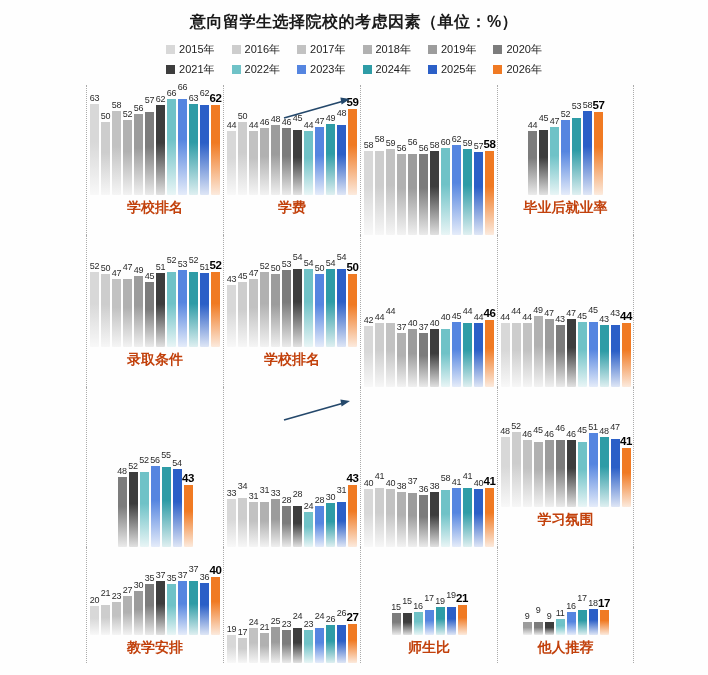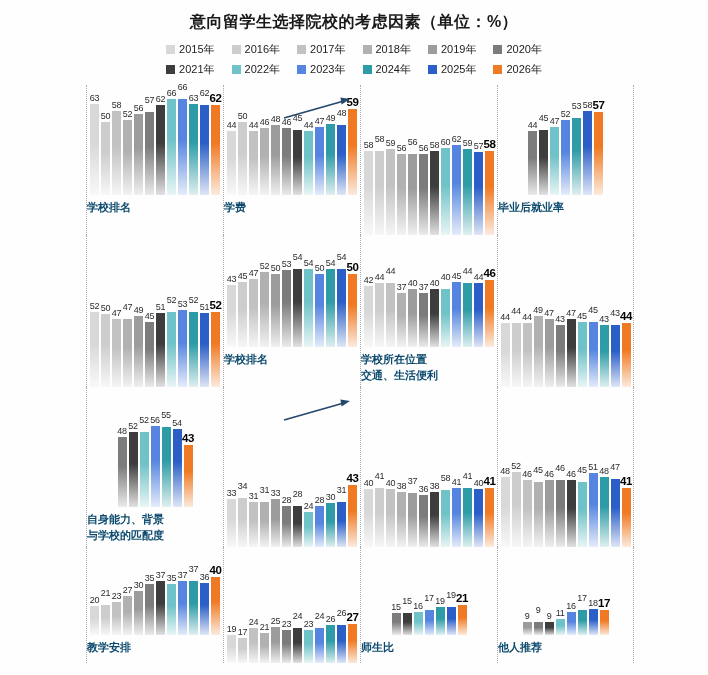--- a/index.html
+++ b/index.html
@@ -11,21 +11,21 @@
   .swatch{width:9px;height:9px;display:inline-block;}
   .grid{margin:8px 0 0 86px;display:grid;grid-template-columns:repeat(4,137px);grid-template-rows:150px 152px 160px 116px;}
   .panel{position:relative;border-left:1px dotted #ababab;display:flex;flex-direction:column;justify-content:flex-end;}
   .panel.last-col{border-right:1px dotted #ababab;}
   .bars{display:flex;align-items:flex-end;justify-content:center;gap:2px;padding:0 2px;}
   .barwrap{display:flex;flex-direction:column;align-items:center;width:9px;}
   .val{font-size:9px;color:#2b2b2b;white-space:nowrap;line-height:10px;margin-bottom:1px;letter-spacing:-0.3px;}
   .val.up{transform:translateY(-6px);}
   .val.last{font-size:11.5px;font-weight:700;color:#000;line-height:11px;letter-spacing:-0.5px;}
   .bar{width:9px;border-radius:0 0 1px 1px;}
-  .plabel{min-height:36px;padding-top:4px;text-align:left;font-size:11px;font-weight:600;color:#0c4a6e;line-height:16px;white-space:pre-line;}
+  .plabel{min-height:36px;padding-top:4px;text-align:center;font-size:14px;font-weight:600;color:#c2410c;line-height:16px;white-space:pre-line;}
   .panel.row4 .plabel{min-height:24px;}
   .arrow-svg{position:absolute;}
 </style>
 </head>
 <body>
 
 <div class="page">
   <div class="title">意向留学生选择院校的考虑因素（单位：%）</div>
   <div class="legend">
       <div class="legend-row">
@@ -321,20 +321,21 @@
           </div>
           <div class="barwrap">
             <div class="val">51</div>
             <div class="bar" style="height: 74px; background: linear-gradient(rgb(43, 95, 199) 0%, rgb(43, 95, 199) 42%, rgba(43, 95, 199, 0.15) 100%);"></div>
           </div>
           <div class="barwrap">
             <div class="val last">52</div>
             <div class="bar" style="height: 75px; background: linear-gradient(rgb(240, 122, 35) 0%, rgb(240, 122, 35) 42%, rgba(240, 122, 35, 0.15) 100%);"></div>
           </div>
         </div>
+        <div class="plabel">录取条件</div>
       </div>
       <div class="panel">
         <div class="bars">
           <div class="barwrap">
             <div class="val">43</div>
             <div class="bar" style="height: 62px; background: linear-gradient(rgb(216, 216, 216) 0%, rgb(216, 216, 216) 42%, rgba(216, 216, 216, 0.15) 100%);"></div>
           </div>
           <div class="barwrap">
             <div class="val">45</div>
             <div class="bar" style="height: 65px; background: linear-gradient(rgb(205, 205, 205) 0%, rgb(205, 205, 205) 42%, rgba(205, 205, 205, 0.15) 100%);"></div>
@@ -426,22 +427,20 @@
           </div>
           <div class="barwrap">
             <div class="val">44</div>
             <div class="bar" style="height: 64px; background: linear-gradient(rgb(43, 95, 199) 0%, rgb(43, 95, 199) 42%, rgba(43, 95, 199, 0.15) 100%);"></div>
           </div>
           <div class="barwrap">
             <div class="val last">46</div>
             <div class="bar" style="height: 67px; background: linear-gradient(rgb(240, 122, 35) 0%, rgb(240, 122, 35) 42%, rgba(240, 122, 35, 0.15) 100%);"></div>
           </div>
         </div>
-        <div class="plabel">学校所在位置
-交通、生活便利</div>
       </div>
       <div class="panel last-col">
         <div class="bars">
           <div class="barwrap">
             <div class="val">44</div>
             <div class="bar" style="height: 64px; background: linear-gradient(rgb(216, 216, 216) 0%, rgb(216, 216, 216) 42%, rgba(216, 216, 216, 0.15) 100%);"></div>
           </div>
           <div class="barwrap">
             <div class="val up">44</div>
             <div class="bar" style="height: 64px; background: linear-gradient(rgb(205, 205, 205) 0%, rgb(205, 205, 205) 42%, rgba(205, 205, 205, 0.15) 100%);"></div>
@@ -512,22 +511,20 @@
           </div>
           <div class="barwrap">
             <div class="val">54</div>
             <div class="bar" style="height: 78px; background: linear-gradient(rgb(43, 95, 199) 0%, rgb(43, 95, 199) 42%, rgba(43, 95, 199, 0.15) 100%);"></div>
           </div>
           <div class="barwrap">
             <div class="val last">43</div>
             <div class="bar" style="height: 62px; background: linear-gradient(rgb(240, 122, 35) 0%, rgb(240, 122, 35) 42%, rgba(240, 122, 35, 0.15) 100%);"></div>
           </div>
         </div>
-        <div class="plabel">自身能力、背景
-与学校的匹配度</div>
       </div>
       <div class="panel">
         <div class="bars">
           <div class="barwrap">
             <div class="val">33</div>
             <div class="bar" style="height: 48px; background: linear-gradient(rgb(216, 216, 216) 0%, rgb(216, 216, 216) 42%, rgba(216, 216, 216, 0.15) 100%);"></div>
           </div>
           <div class="barwrap">
             <div class="val up">34</div>
             <div class="bar" style="height: 49px; background: linear-gradient(rgb(205, 205, 205) 0%, rgb(205, 205, 205) 42%, rgba(205, 205, 205, 0.15) 100%);"></div>
@@ -674,20 +671,21 @@
           </div>
           <div class="barwrap">
             <div class="val up">47</div>
             <div class="bar" style="height: 68px; background: linear-gradient(rgb(43, 95, 199) 0%, rgb(43, 95, 199) 42%, rgba(43, 95, 199, 0.15) 100%);"></div>
           </div>
           <div class="barwrap">
             <div class="val last">41</div>
             <div class="bar" style="height: 59px; background: linear-gradient(rgb(240, 122, 35) 0%, rgb(240, 122, 35) 42%, rgba(240, 122, 35, 0.15) 100%);"></div>
           </div>
         </div>
+        <div class="plabel">学习氛围</div>
       </div>
       <div class="panel row4">
         <div class="bars">
           <div class="barwrap">
             <div class="val">20</div>
             <div class="bar" style="height: 29px; background: linear-gradient(rgb(216, 216, 216) 0%, rgb(216, 216, 216) 42%, rgba(216, 216, 216, 0.15) 100%);"></div>
           </div>
           <div class="barwrap">
             <div class="val up">21</div>
             <div class="bar" style="height: 30px; background: linear-gradient(rgb(205, 205, 205) 0%, rgb(205, 205, 205) 42%, rgba(205, 205, 205, 0.15) 100%);"></div>

